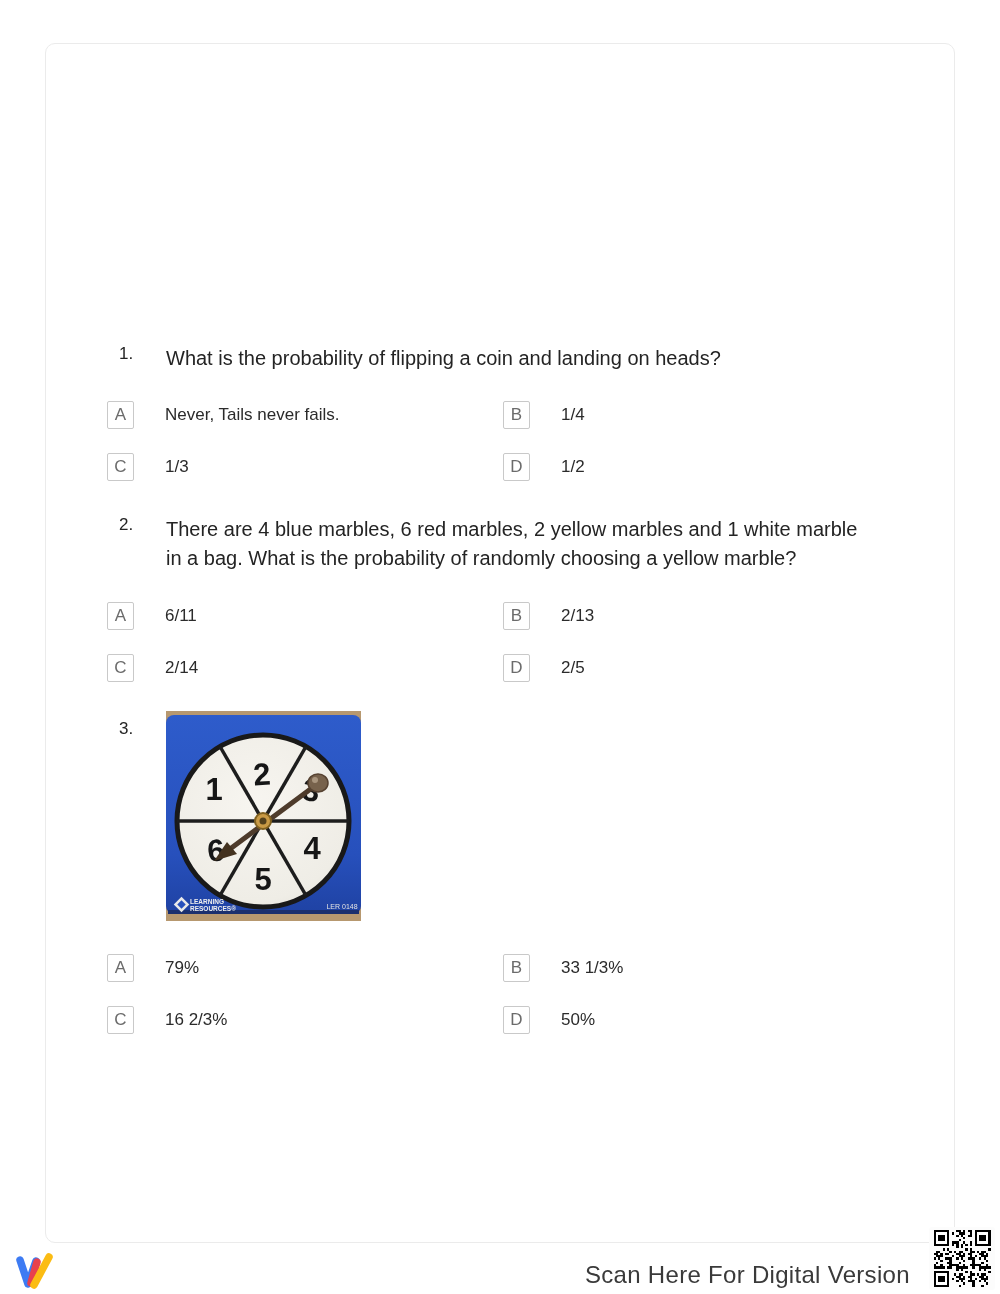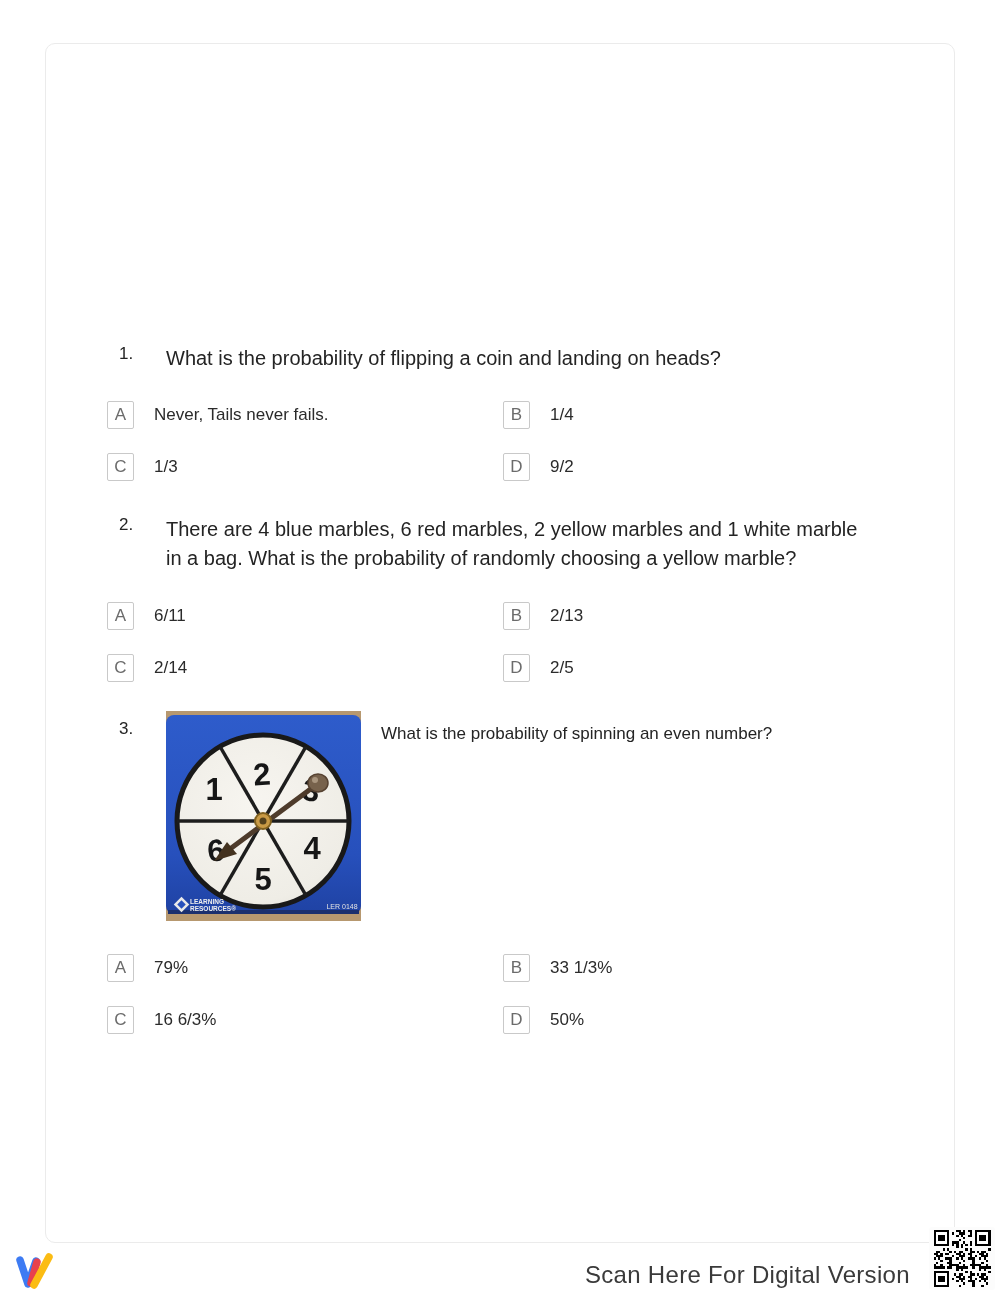--- a/index.html
+++ b/index.html
@@ -17,21 +17,21 @@
   .q-num { position:absolute; left:73px; top:0; font-size:17px; color:#242424; }
   .q-text { position:absolute; left:120px; top:0; width:705px; font-size:20px;
             line-height:29px; color:#242424; }
 
   .opts { position:absolute; left:61px; display:grid;
           grid-template-columns:396px auto; row-gap:24px; }
   .opt { display:flex; align-items:center; }
   .opt-box { width:27px; height:28px; border:1px solid #c9c9c9; border-radius:2px;
              background:#fff; color:#6b6b6b; font-size:17px; display:flex;
              align-items:center; justify-content:center; flex:0 0 auto; }
-  .opt-label { margin-left:20px; font-size:17px; color:#2b2b2b; line-height:28px;text-align:right; }
+  .opt-label { margin-left:31px; font-size:17px; color:#2b2b2b; line-height:28px;text-align:right; }
 
   .spinner-wrap { position:absolute; left:120px; top:0; width:195px; height:210px; }
   .q3-text { position:absolute; left:335px; top:8px; width:520px; font-size:17px;
              line-height:29px; color:#242424; }
 
   .footer-logo { position:absolute; left:16px; top:1250px; display:flex;
                  align-items:center; height:42px; }
   .logo-text { font-size:27px; font-weight:bold; letter-spacing:0.4px; margin-left:6px; }
   .logo-text .blue { color:#3d7bf3; }
   .logo-text .yellow { color:#fbad18; margin-left:5px; }
@@ -63,21 +63,21 @@
     <div class="opt">
       <div class="opt-box">B</div>
       <div class="opt-label">1/4</div>
     </div>
     <div class="opt">
       <div class="opt-box">C</div>
       <div class="opt-label">1/3</div>
     </div>
     <div class="opt">
       <div class="opt-box">D</div>
-      <div class="opt-label">9/2</div>
+      <div class="opt-label">1/2</div>
     </div>
   </div>
 
   <div class="q" style="top:471px;">
     <span class="q-num">2.</span>
     <div class="q-text">There are 4 blue marbles, 6 red marbles, 2 yellow marbles and 1 white marble in a bag. What is the probability of randomly choosing a yellow marble?</div>
   </div>
   <div class="opts" style="top:558px;">
     <div class="opt">
       <div class="opt-box">A</div>
@@ -152,34 +152,33 @@
         <g>
           <rect x="10" y="188" width="11" height="11" transform="rotate(45 15.5 193.5)" fill="#e9e9e9"></rect>
           <rect x="12.5" y="190.5" width="6" height="6" transform="rotate(45 15.5 193.5)" fill="#2750bc"></rect>
           <text x="24" y="193" font-size="6.5" fill="#eeeeee" font-weight="bold">LEARNING</text>
           <text x="24" y="200" font-size="6.5" fill="#eeeeee" font-weight="bold">RESOURCES®</text>
           <text x="176" y="198" font-size="7" fill="#e3e3e3" text-anchor="middle">LER 0148</text>
         </g>
       </svg>
     </div>
 
-    <div class="q3-text">What is the probability of spinning an even number?</div>
   </div>
   <div class="opts" style="top:910px;">
     <div class="opt">
       <div class="opt-box">A</div>
       <div class="opt-label">79%</div>
     </div>
     <div class="opt">
       <div class="opt-box">B</div>
       <div class="opt-label">33 1/3%</div>
     </div>
     <div class="opt">
       <div class="opt-box">C</div>
-      <div class="opt-label">16 6/3%</div>
+      <div class="opt-label">16 2/3%</div>
     </div>
     <div class="opt">
       <div class="opt-box">D</div>
       <div class="opt-label">50%</div>
     </div>
   </div>
 
 </div>
 
 <div class="footer-logo">

